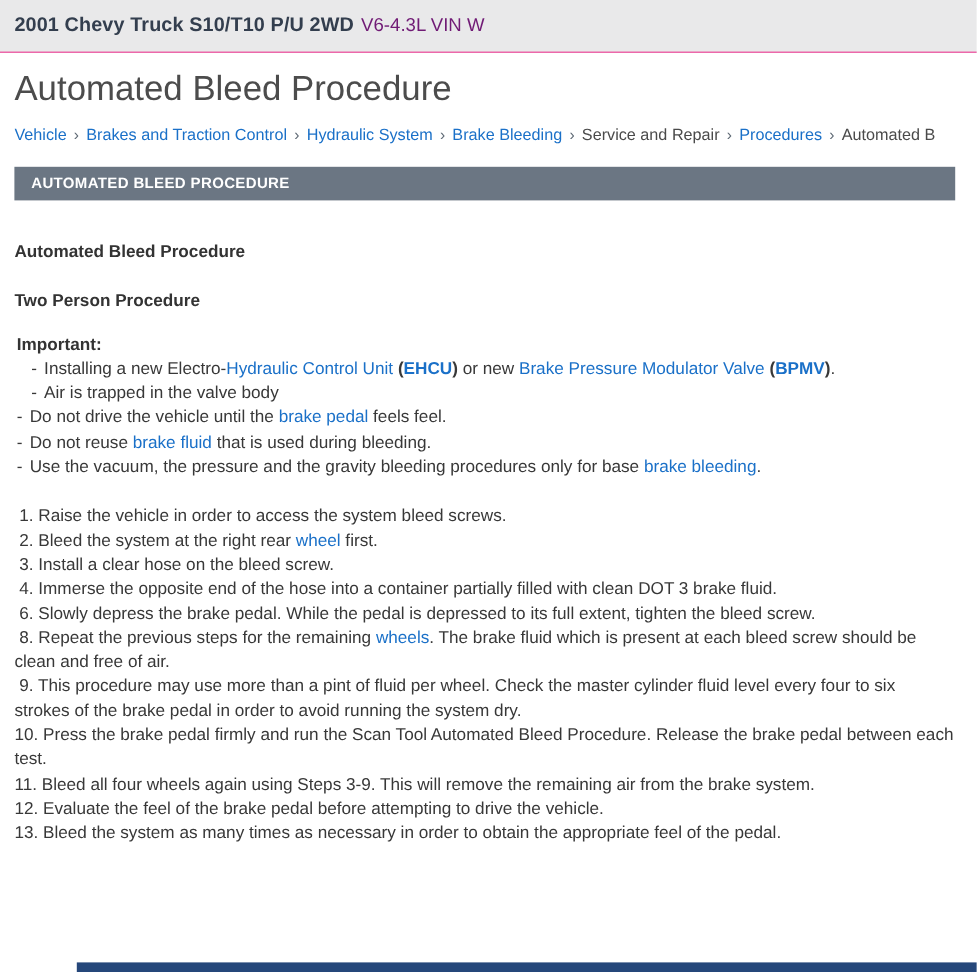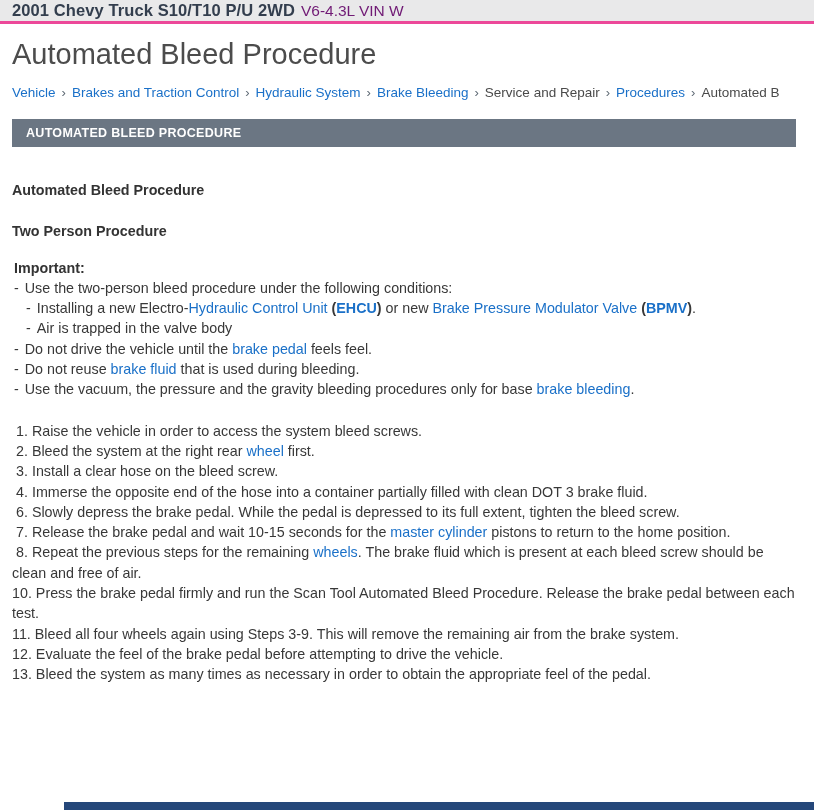--- a/index.html
+++ b/index.html
@@ -12,22 +12,22 @@
   *{box-sizing:border-box;}
   html,body{margin:0;padding:0;}
   body{
     width:814px;height:810px;position:relative;overflow:hidden;
     background:#ffffff;
     font-family:"Liberation Sans", sans-serif;
     color:var(--body-text);
   }
   
   .topbar{
-    height:24px;background:var(--topbarbg);
-    border-bottom:3px solid #ec4899;
+    height:44px;background:var(--topbarbg);
+    border-bottom:1px solid #ec4899;
     display:flex;align-items:center;
     padding:0 12px;white-space:nowrap;overflow:hidden;
   }
   .topbar .veh-bold{font-size:16.5px;font-weight:bold;color:#333e4e;letter-spacing:.1px;}
   .topbar .veh-eng{font-size:15.5px;font-weight:400;color:#701a75;margin-left:6px;}
   
   .page-title{
     margin:13px 12px 0 12px;
     font-size:29px;font-weight:300;color:#4c4c4c;line-height:34px;
   }
@@ -84,35 +84,34 @@
 
 <nav class="breadcrumb"><span class="bc-item bc-link">Vehicle</span><span class="bc-sep">›</span><span class="bc-item bc-link">Brakes and Traction Control</span><span class="bc-sep">›</span><span class="bc-item bc-link">Hydraulic System</span><span class="bc-sep">›</span><span class="bc-item bc-link">Brake Bleeding</span><span class="bc-sep">›</span><span class="bc-item">Service and Repair</span><span class="bc-sep">›</span><span class="bc-item bc-link">Procedures</span><span class="bc-sep">›</span><span class="bc-item">Automated B</span></nav>
 
 <div class="section-bar">AUTOMATED BLEED PROCEDURE</div>
 
 <div class="content">
   <div class="c-heading c-heading1">Automated Bleed Procedure</div>
   <div class="c-heading c-heading2">Two Person Procedure</div>
   <div class="c-important">Important:</div>
   <div class="important-list">
-      <div class="bullet indent0"><span class="dash">-</span><span>Use the two-person bleed procedure under the following conditions:</span></div>
       <div class="bullet indent1"><span class="dash">-</span><span>Installing a new Electro-</span><span class="link">Hydraulic Control Unit</span><span class="bold"> (</span><span class="linkbold">EHCU</span><span class="bold">)</span><span> or new </span><span class="link">Brake Pressure Modulator Valve</span><span class="bold"> (</span><span class="linkbold">BPMV</span><span class="bold">)</span><span>.</span></div>
       <div class="bullet indent1"><span class="dash">-</span><span>Air is trapped in the valve body</span></div>
       <div class="bullet indent0"><span class="dash">-</span><span>Do not drive the vehicle until the </span><span class="link">brake pedal</span><span> feels feel.</span></div>
       <div class="bullet indent0"><span class="dash">-</span><span>Do not reuse </span><span class="link">brake fluid</span><span> that is used during bleeding.</span></div>
       <div class="bullet indent0"><span class="dash">-</span><span>Use the vacuum, the pressure and the gravity bleeding procedures only for base </span><span class="link">brake bleeding</span><span>.</span></div>
     </div>
   <div class="steps">
       <div class="step"><span class="step-num pad">1. </span><span>Raise the vehicle in order to access the system bleed screws.</span></div>
       <div class="step"><span class="step-num pad">2. </span><span>Bleed the system at the right rear </span><span class="link">wheel</span><span> first.</span></div>
       <div class="step"><span class="step-num pad">3. </span><span>Install a clear hose on the bleed screw.</span></div>
       <div class="step"><span class="step-num pad">4. </span><span>Immerse the opposite end of the hose into a container partially filled with clean DOT 3 brake fluid.</span></div>
       <div class="step"><span class="step-num pad">6. </span><span>Slowly depress the brake pedal. While the pedal is depressed to its full extent, tighten the bleed screw.</span></div>
-      <div class="step"><span class="step-num pad">7. </span><span>Release the brake pedal and wait 10-15 seconds for the </span><span class="link">master cylinder</span><span> pistons to return to the home position.</span></div>
       <div class="step"><span class="step-num pad">8. </span><span>Repeat the previous steps for the remaining </span><span class="link">wheels</span><span>. The brake fluid which is present at each bleed screw should be clean and free of air.</span></div>
+      <div class="step"><span class="step-num pad">9. </span><span>This procedure may use more than a pint of fluid per wheel. Check the master cylinder fluid level every four to six strokes of the brake pedal in order to avoid running the system dry.</span></div>
       <div class="step"><span class="step-num">10. </span><span>Press the brake pedal firmly and run the Scan Tool Automated Bleed Procedure. Release the brake pedal between each test.</span></div>
       <div class="step"><span class="step-num">11. </span><span>Bleed all four wheels again using Steps 3-9. This will remove the remaining air from the brake system.</span></div>
       <div class="step"><span class="step-num">12. </span><span>Evaluate the feel of the brake pedal before attempting to drive the vehicle.</span></div>
       <div class="step"><span class="step-num">13. </span><span>Bleed the system as many times as necessary in order to obtain the appropriate feel of the pedal.</span></div>
     </div>
 </div>
 
 <div class="footer-bar"></div>
 
 </body></html>

